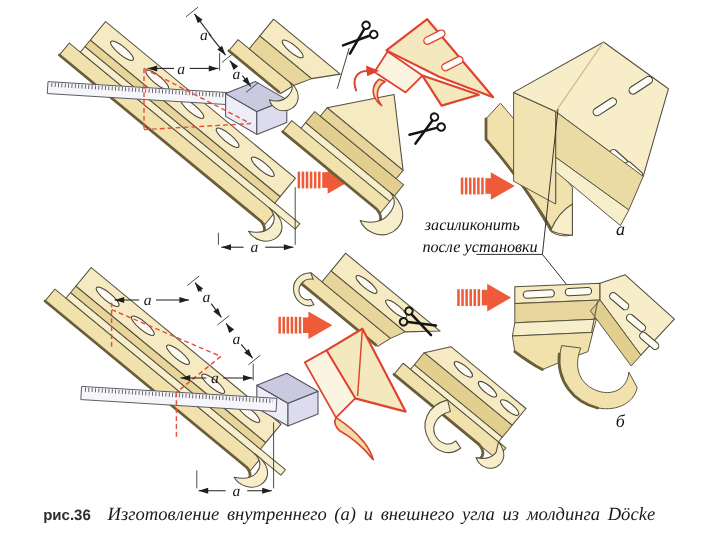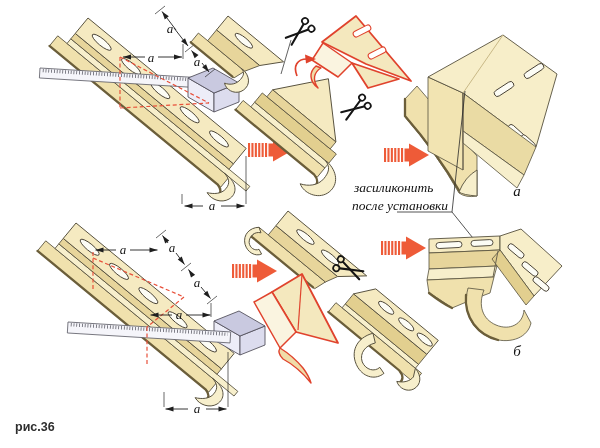--- a/index.html
+++ b/index.html
@@ -32,21 +32,21 @@
   .tick {stroke:#4B4B55;stroke-width:3.4;stroke-dasharray:.7 2.1;fill:none;}
   .bkTop{fill:#C9C9E0;stroke:#55525E;stroke-width:.9;stroke-linejoin:round;}
   .bkFr {fill:#EDEDF8;stroke:#55525E;stroke-width:.9;stroke-linejoin:round;}
   .bkRt {fill:#DCDCEE;stroke:#55525E;stroke-width:.9;stroke-linejoin:round;}
   .crease{stroke:#C9B987;stroke-width:1;fill:none;}
   .seam{stroke:#6A6350;stroke-width:1;fill:none;}
   .cut {stroke:#3A3A3A;stroke-width:.8;fill:none;}
   .sc  {stroke:#151515;stroke-width:2.1;stroke-linecap:round;}
   .scr {fill:none;stroke:#151515;stroke-width:1.7;}
   .caption{position:absolute;left:0;right:0;top:420px;height:28px;display:flex;
-           align-items:baseline;gap:14px;padding-left:15px;white-space:nowrap;}
+           align-items:baseline;gap:14px;padding-left:36px;white-space:nowrap;}
   .fig-label{font:700 12.5px "Liberation Sans",sans-serif;color:#2E2E2E;}
   .fig-text{font:italic 15.5px "Liberation Serif",serif;color:#1B1B1B;word-spacing:2.5px;}
 </style>
 </head>
 <body>
 
 <div class="stage">
 <svg width="600" height="418" viewBox="0 0 600 418">
   <defs>
     <marker id="ah" markerWidth="10" markerHeight="8" refX="8.5" refY="3" orient="auto" markerUnits="userSpaceOnUse">
@@ -309,14 +309,15 @@
     <path class="rim" d="M429,293 Q442,303 452,308"></path>
     <path class="cv" d="M468,288 C462,312 472,332 494,339 C512,344 528,337 531,323 L524,310 C523,324 510,331 496,325 C482,319 478,305 484,290 Z"></path>
     <path class="rim" d="M466,295 C464,318 478,335 498,340"></path>
     <path class="seam" d="M498,251 L493,277"></path>
   </g>
   <text class="plabel" x="517" y="356">б</text>
 </svg>
 
 <div class="caption">
   <span class="fig-label">рис.36</span>
+  <span class="fig-text">Изготовление внутреннего (а) и внешнего угла из молдинга Döcke</span>
 </div>
 </div>
 
 </body></html>

